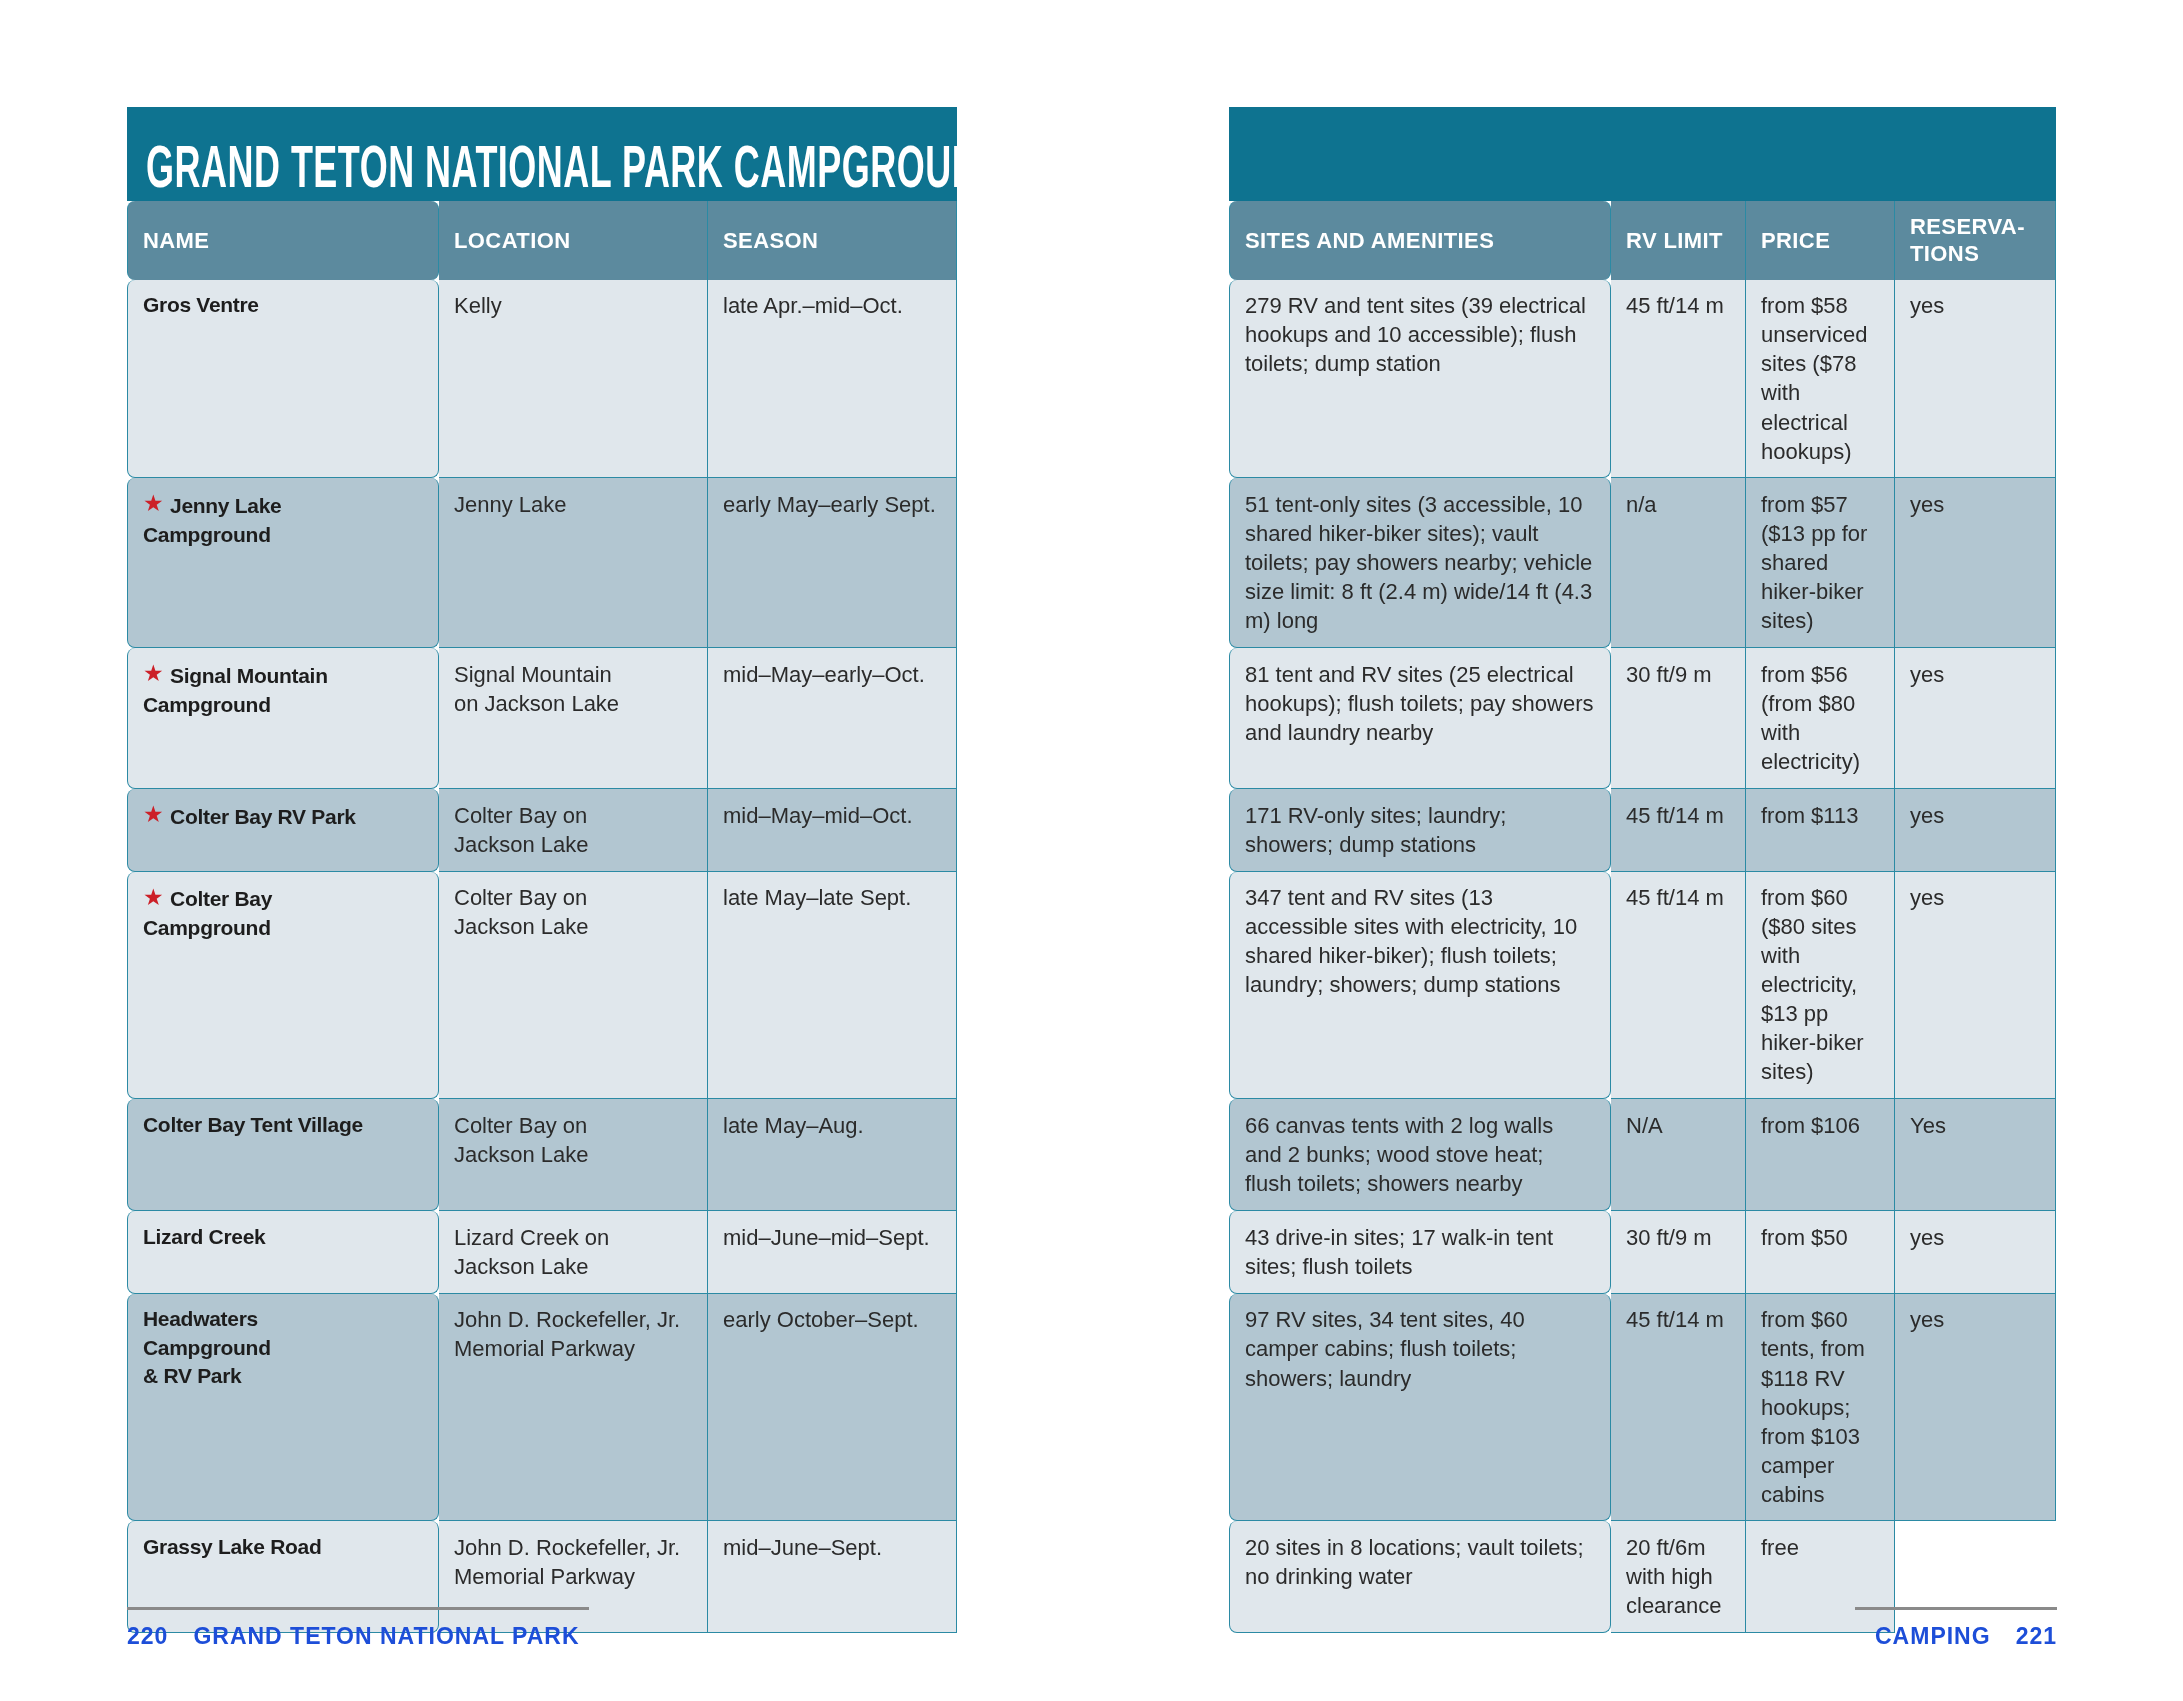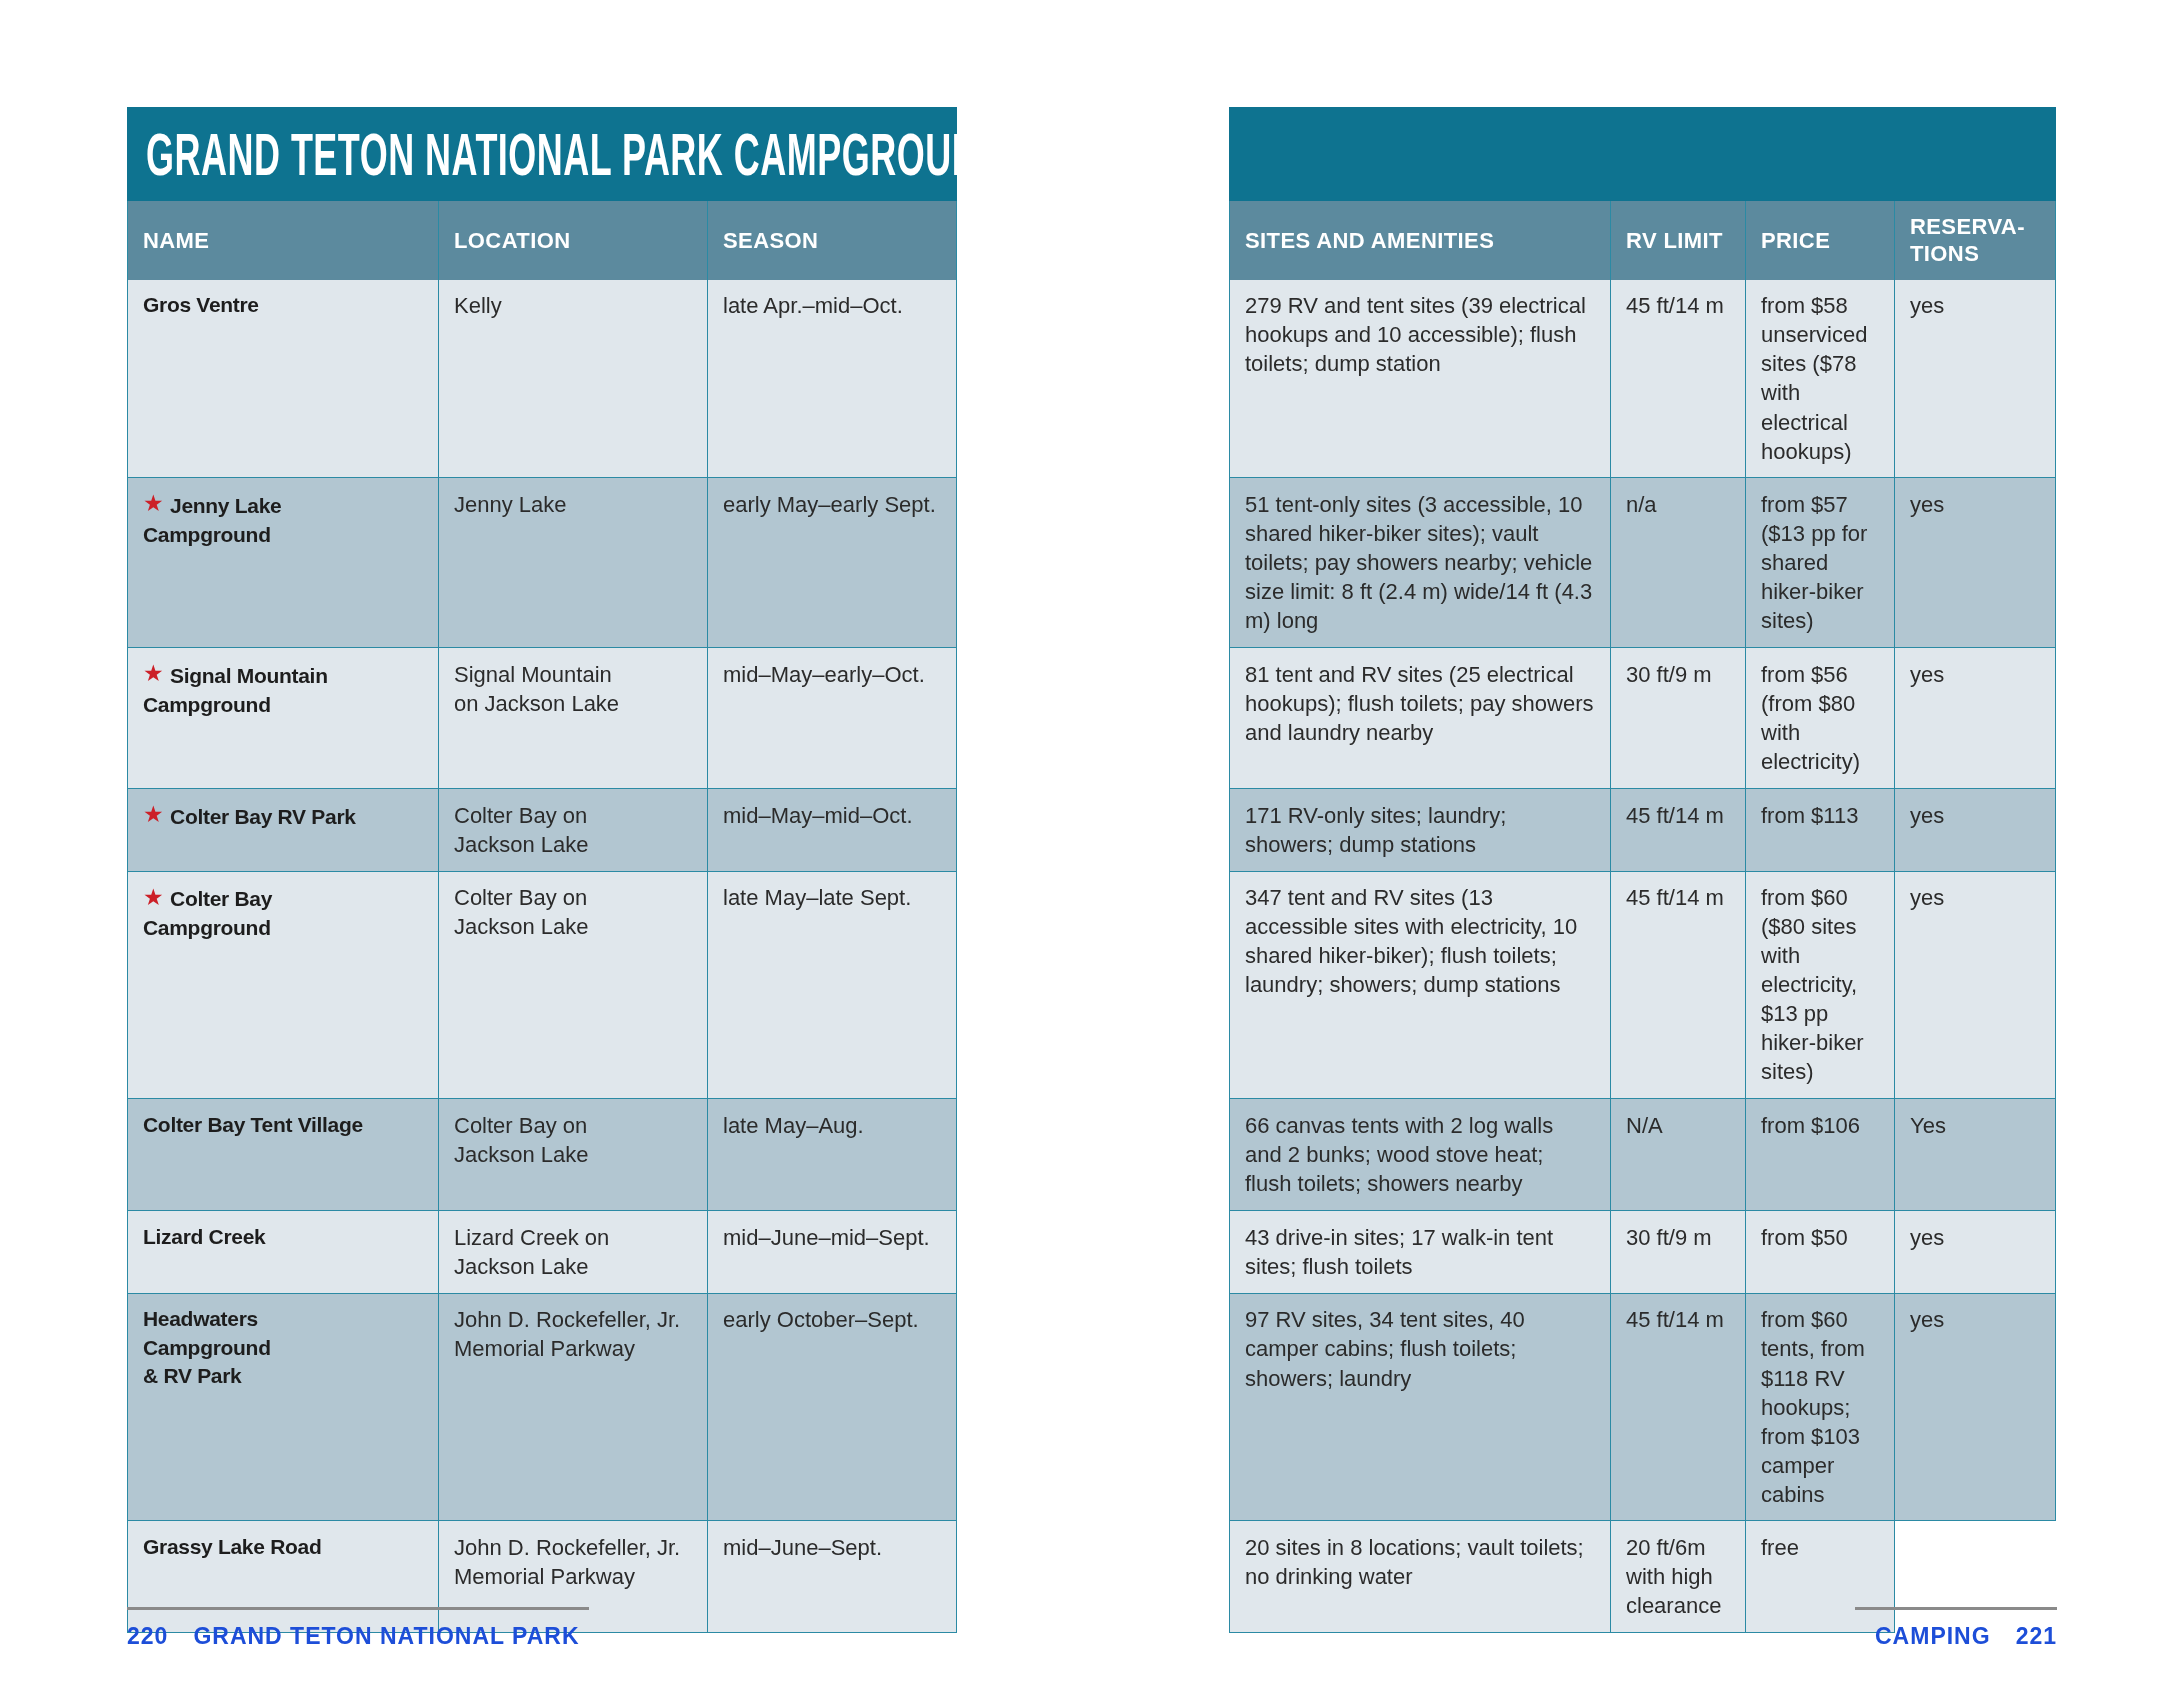--- a/index.html
+++ b/index.html
@@ -10,37 +10,37 @@
   }
   .spread{
     position:absolute;left:127px;top:107px;width:1930px;
     display:grid;
     grid-template-columns:312px 269px 249px 272px 382px 135px 149px 161px;
     grid-auto-rows:auto;
   }
   
   .band{
     grid-column:1 / 4;height:94px;background:#0e7390;
-    display:flex;align-items:center;padding-left:18.5px;box-sizing:border-box;
+    display:flex;align-items:flex-end;padding-left:18.5px;box-sizing:border-box;
   }
   .band-right{grid-column:5 / 9;height:94px;background:#0e7390;}
   .band-gap{grid-column:4 / 5;background:#ffffff;}
   .title-text{
     display:inline-block;color:#ffffff;font-weight:bold;font-size:60px;
     white-space:nowrap;transform:scaleX(0.60);transform-origin:left center;
     letter-spacing:0.8px;
   }
   
   .cell{
     box-sizing:border-box;padding:11.8px 15px;
     font-size:22px;line-height:1.32;color:#2b2b2b;
     border-bottom:1.7px solid #2b8aa4;border-right:1.7px solid #2b8aa4;
     white-space:pre-line;
   }
-  .first{border-left:1.7px solid #2b8aa4;}
+  .first{border-left:1.7px solid #2b8aa4;border-radius:8px;}
   .gapcell{background:#ffffff;border:none;white-space:normal;}
   
   .hdr{
     background:#5c8a9e;color:#ffffff;font-weight:bold;font-size:22px;
     letter-spacing:0.4px;min-height:71px;display:flex;align-items:center;
     line-height:1.25;border-bottom:none;white-space:normal;
   }
   
   .rowlight{background:#e0e7ec;}
   .rowdark{background:#b2c6d1;}

